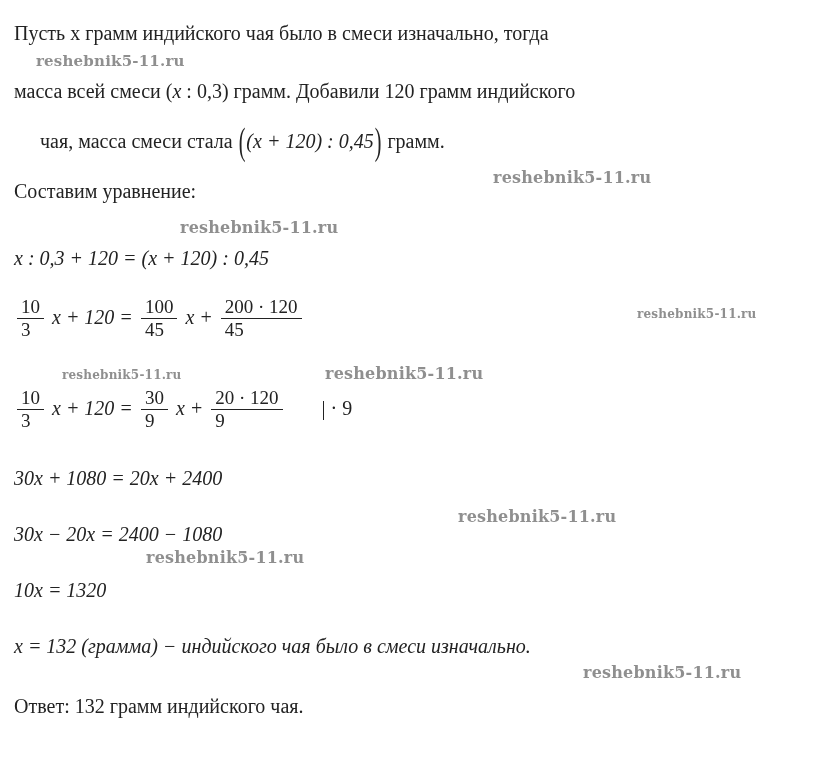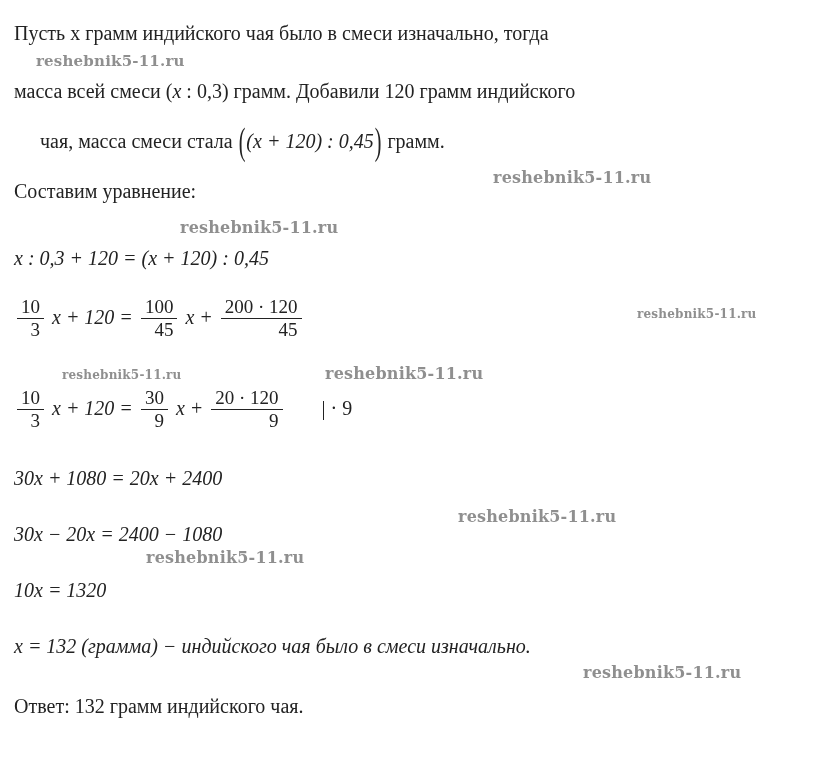--- a/index.html
+++ b/index.html
@@ -38,21 +38,21 @@
     white-space: nowrap;
     opacity: 0.95;
   }
   .wm.small { font-size: 12px; }
   .wm.big { font-size: 16px; }
 
   
   .frac {
     display: inline-block;
     vertical-align: middle;
-    text-align: right;
+    text-align: left;
     position: relative;
     top: -1px;
     margin: 0 3px;
   }
   .frac .num {
     display: block;
     padding: 0 4px;
     font-size: 19px;
     line-height: 22px;
   }

